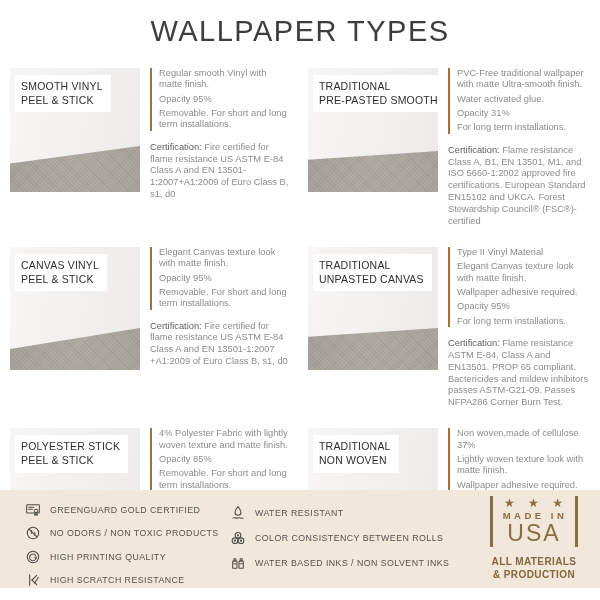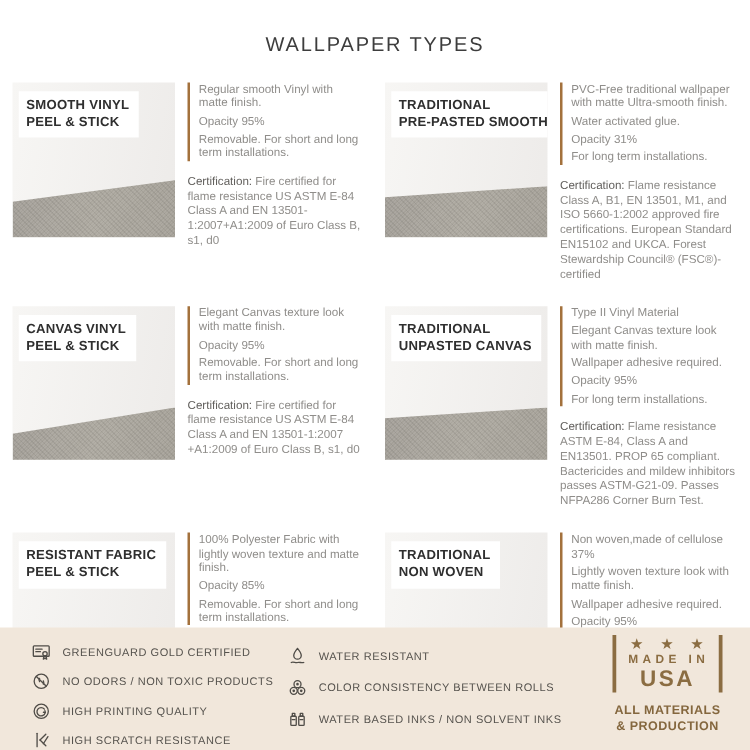--- a/index.html
+++ b/index.html
@@ -6,26 +6,25 @@
   html,body { width:600px; height:600px; }
   body {
     font-family:"Liberation Sans", sans-serif;
     background:#ffffff;
     position:relative;
     overflow:hidden;
     color:#3f3f3f;
   }
   .page-title {
     text-align:center;
-    font-size:16px;
+    font-size:29px;
     font-weight:500;
     letter-spacing:1.5px;
     color:#3d3d3d;
     padding-top:15px;
-    margin-top:13px;
   }
   .grid {
     display:grid;
     grid-template-columns:284px 284px;
     column-gap:14px;
     row-gap:19px;
     padding:20px 8px 0 10px;
   }
   .panel { display:flex; gap:10px; }
   .photo {
@@ -44,21 +43,21 @@
     background:
       repeating-linear-gradient(45deg, rgba(0,0,0,.06) 0 1px, transparent 1px 3px),
       repeating-linear-gradient(-45deg, rgba(255,255,255,.08) 0 1px, transparent 1px 2px),
       linear-gradient(100deg,#a19d96 0%,#aca89f 55%,#a5a198 100%);
   }
   .label-box {
     position:absolute; top:7px; left:5px;
     background:rgba(255,255,255,.97);
     padding:4px 8px 5px 6px;
     font-size:10.5px;
-    font-weight:700;
+    font-weight:400;
     letter-spacing:.2px;
     line-height:1.35;
     color:#2f2f2f;
     white-space:nowrap;
   }
   .txt { flex:1; min-width:0; padding-right:2px; }
   .desc {
     border-left:2px solid #a3713c;
     padding-left:7px;
     font-size:9.3px;
@@ -69,21 +68,21 @@
   .desc p:last-child { margin-bottom:0; }
   .cert {
     margin-top:11px;
     font-size:9.3px;
     line-height:1.28;
     color:#8f8d8a;
   }
   .cert b { color:#605e5b; font-weight:normal; }
 
   .footer {
-    position:absolute; left:0; right:0; bottom:0;
+    position:absolute; left:0; right:0; bottom:12px;
     height:98px;
     background:#f1e7db;
   }
   .f-col { position:absolute; }
   .f-col1 { left:25px; top:8px; }
   .f-col2 { left:230px; top:10px; }
   .feature { display:flex; align-items:center; gap:9px; height:23.5px; }
   .f-col2 .feature { height:25px; }
   .feature svg { width:16px; height:16px; flex:none; stroke:#504d48; fill:none; stroke-width:1.6; stroke-linecap:round; stroke-linejoin:round; }
   .feature .f-label {
@@ -95,21 +94,21 @@
   .badge-col { left:478px; top:6px; width:112px; text-align:center; color:#8b6d42; }
   .badge-core {
     display:inline-block;
     border-left:3px solid #8b6d42;
     border-right:3px solid #8b6d42;
     padding:1px 7px 2px;
     line-height:1;
   }
   .stars { font-size:12px; letter-spacing:5px; padding-left:4px; white-space:nowrap; }
   .made-in { font-size:9.5px; font-weight:bold; letter-spacing:3.5px; margin-top:2px; padding-left:2px; white-space:nowrap; }
-  .usa { font-size:18px; font-weight:700; letter-spacing:2px; margin-top:1px; }
+  .usa { font-size:23px; font-weight:400; letter-spacing:2px; margin-top:1px; }
   .badge-sub { margin-top:8px; font-size:10px; font-weight:bold; letter-spacing:.4px; line-height:1.35; color:#84673e; }
 </style>
 </head>
 <body>
 
 <h1 class="page-title">WALLPAPER TYPES</h1>
 
 <div class="grid">
 
   <section class="panel row-a">
@@ -184,27 +183,27 @@
         <p>For long term installations.</p>
       </div>
       <p class="cert"><b>Certification:</b> <span>Flame resistance ASTM E-84, Class A and EN13501. PROP 65 compliant. Bactericides and mildew inhibitors passes ASTM-G21-09. Passes NFPA286 Corner Burn Test.</span></p>
     </div>
   </section>
 
   <section class="panel row-c">
     <div class="photo">
       <div class="floor" style="--fl:70%;--fr:60%"></div>
       <div class="label-box">
-        <div>RESISTANT FABRIC</div>
+        <div>POLYESTER STICK</div>
         <div>PEEL &amp; STICK</div>
       </div>
     </div>
     <div class="txt">
       <div class="desc">
-        <p>100% Polyester Fabric with lightly woven texture and matte finish.</p>
+        <p>4% Polyester Fabric with lightly woven texture and matte finish.</p>
         <p>Opacity 85%</p>
         <p>Removable.  For short and long term installations.</p>
       </div>
       <p class="cert"><b>Certification:</b> <span>Flame resistance ASTM E84 Class 1 or A (Rating Standard Test Method for Surface Burning Characteristics of Building Materials) Safe for all spaces with REACH, RoHS and Prop 65 Compliance</span></p>
     </div>
   </section>
 
   <section class="panel row-c">
     <div class="photo">
       <div class="floor" style="--fl:74%;--fr:61%"></div>

